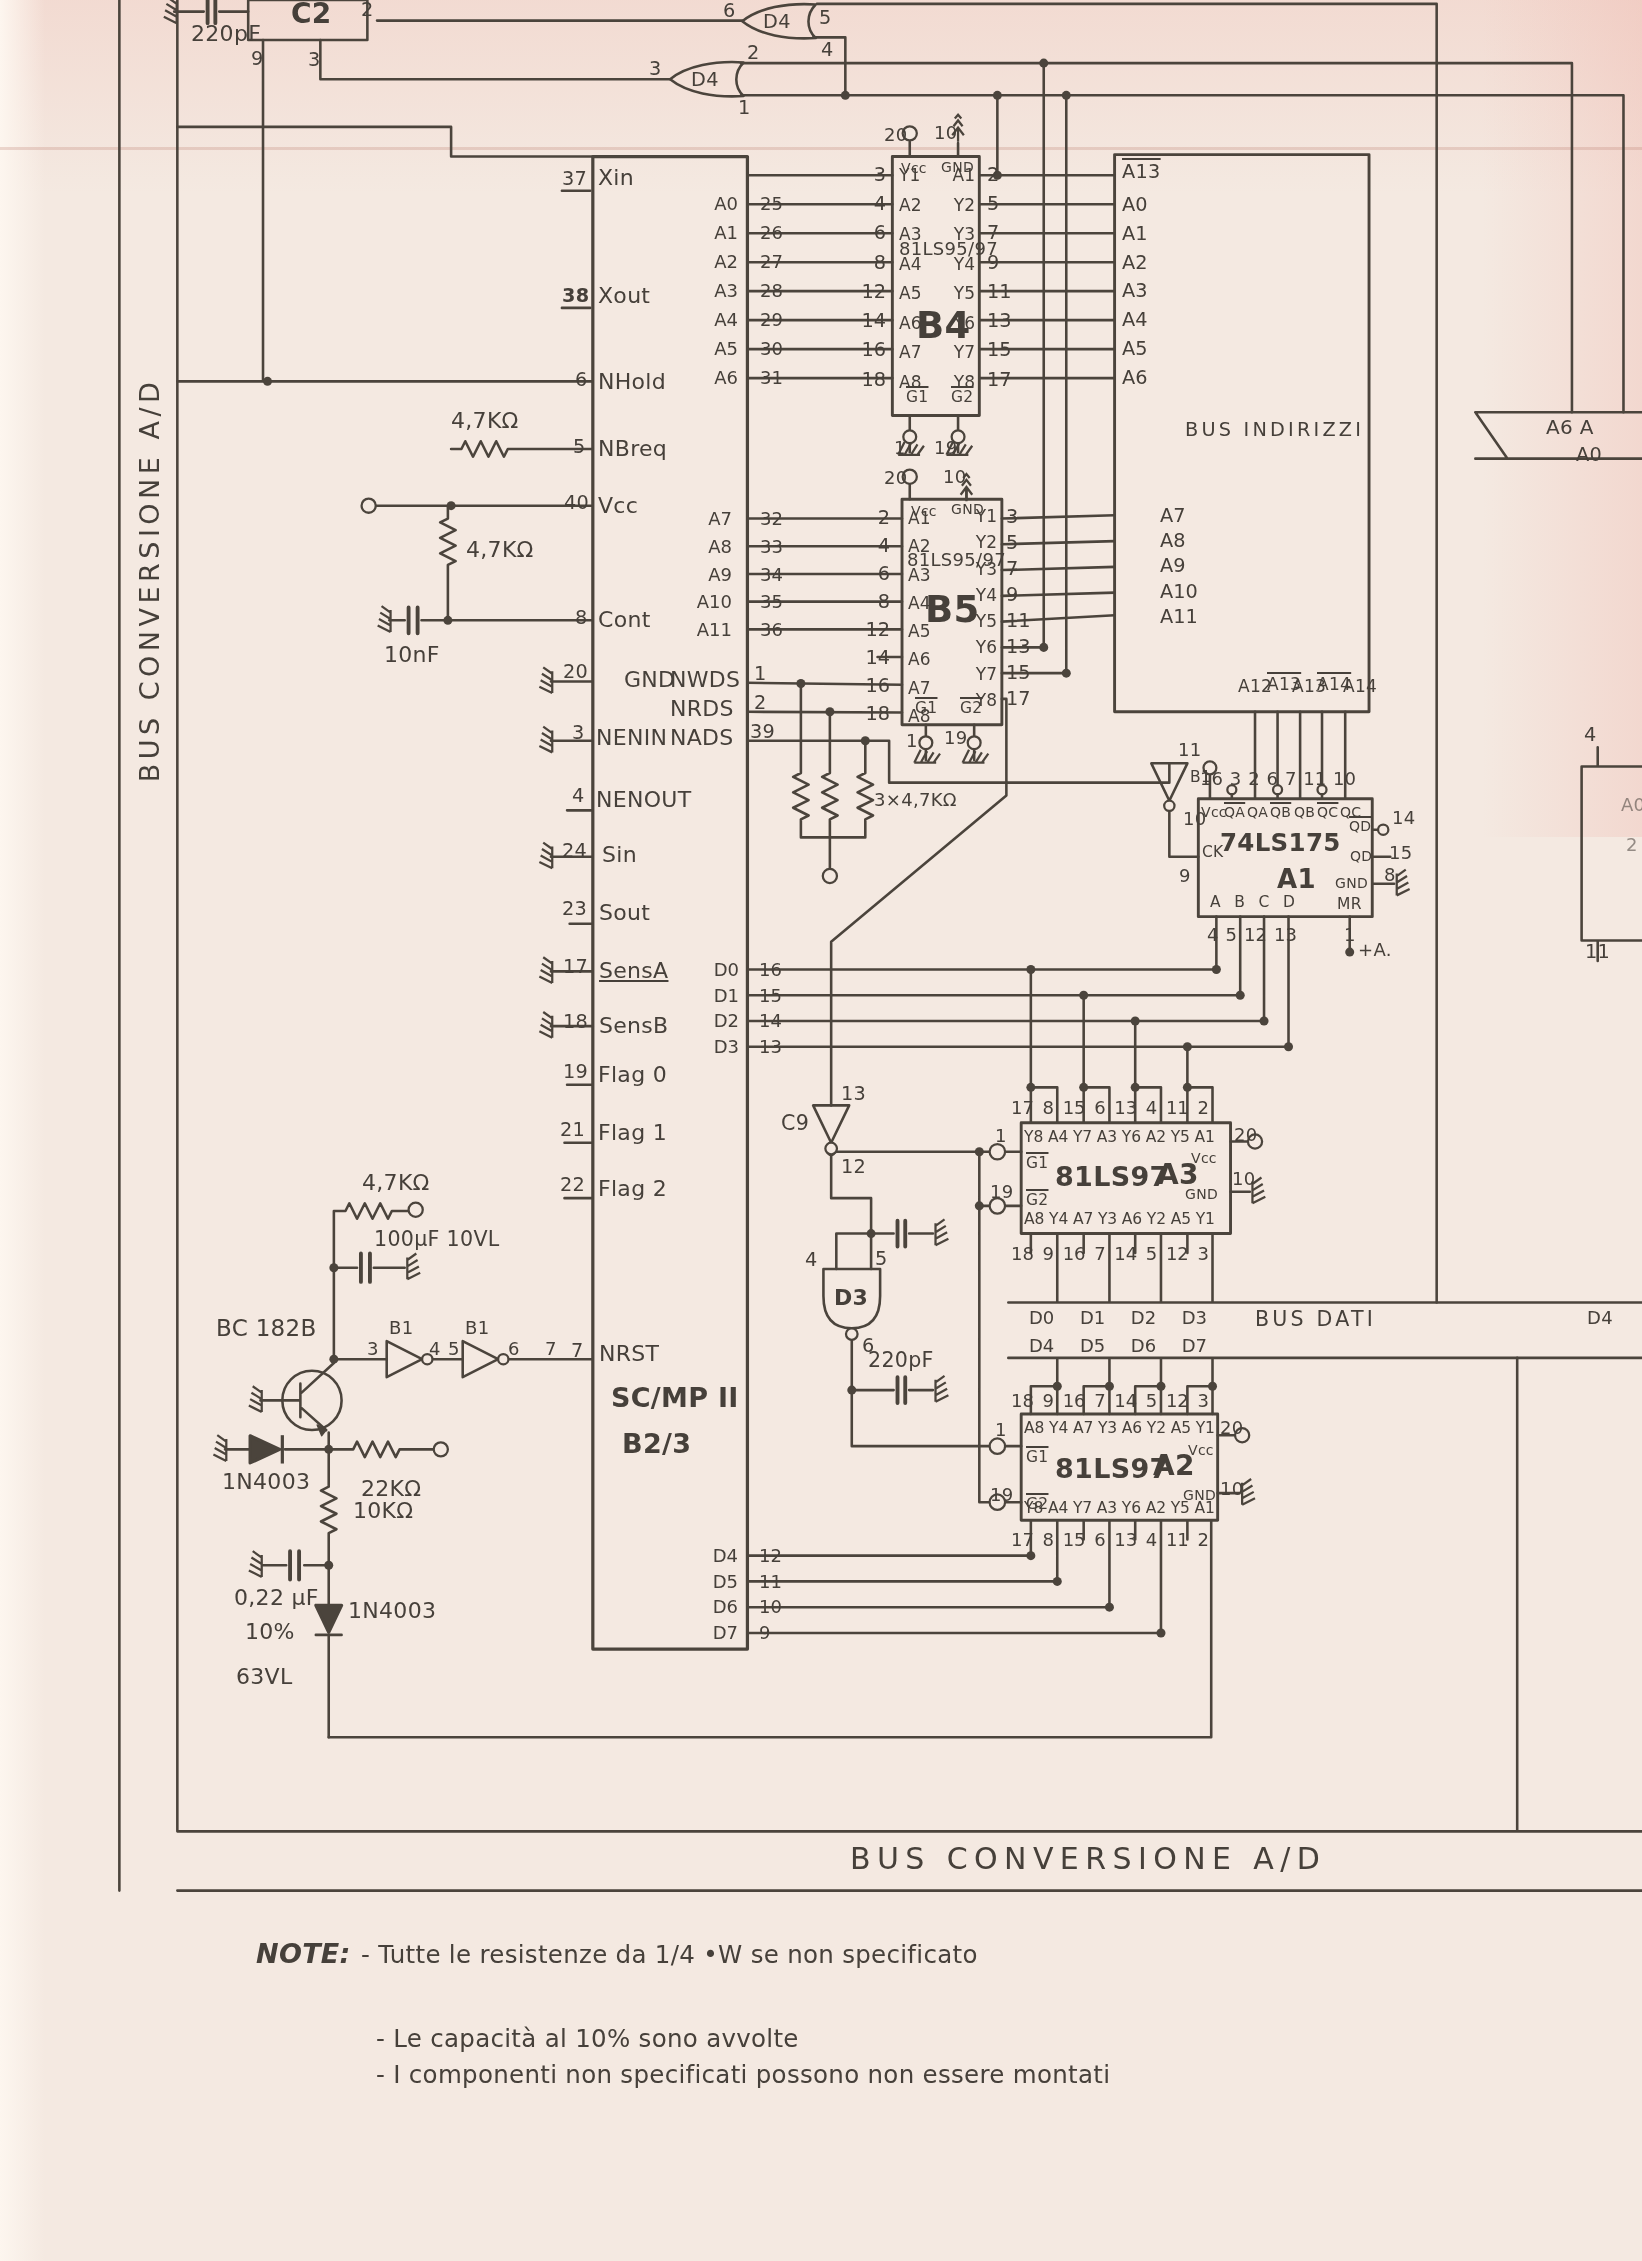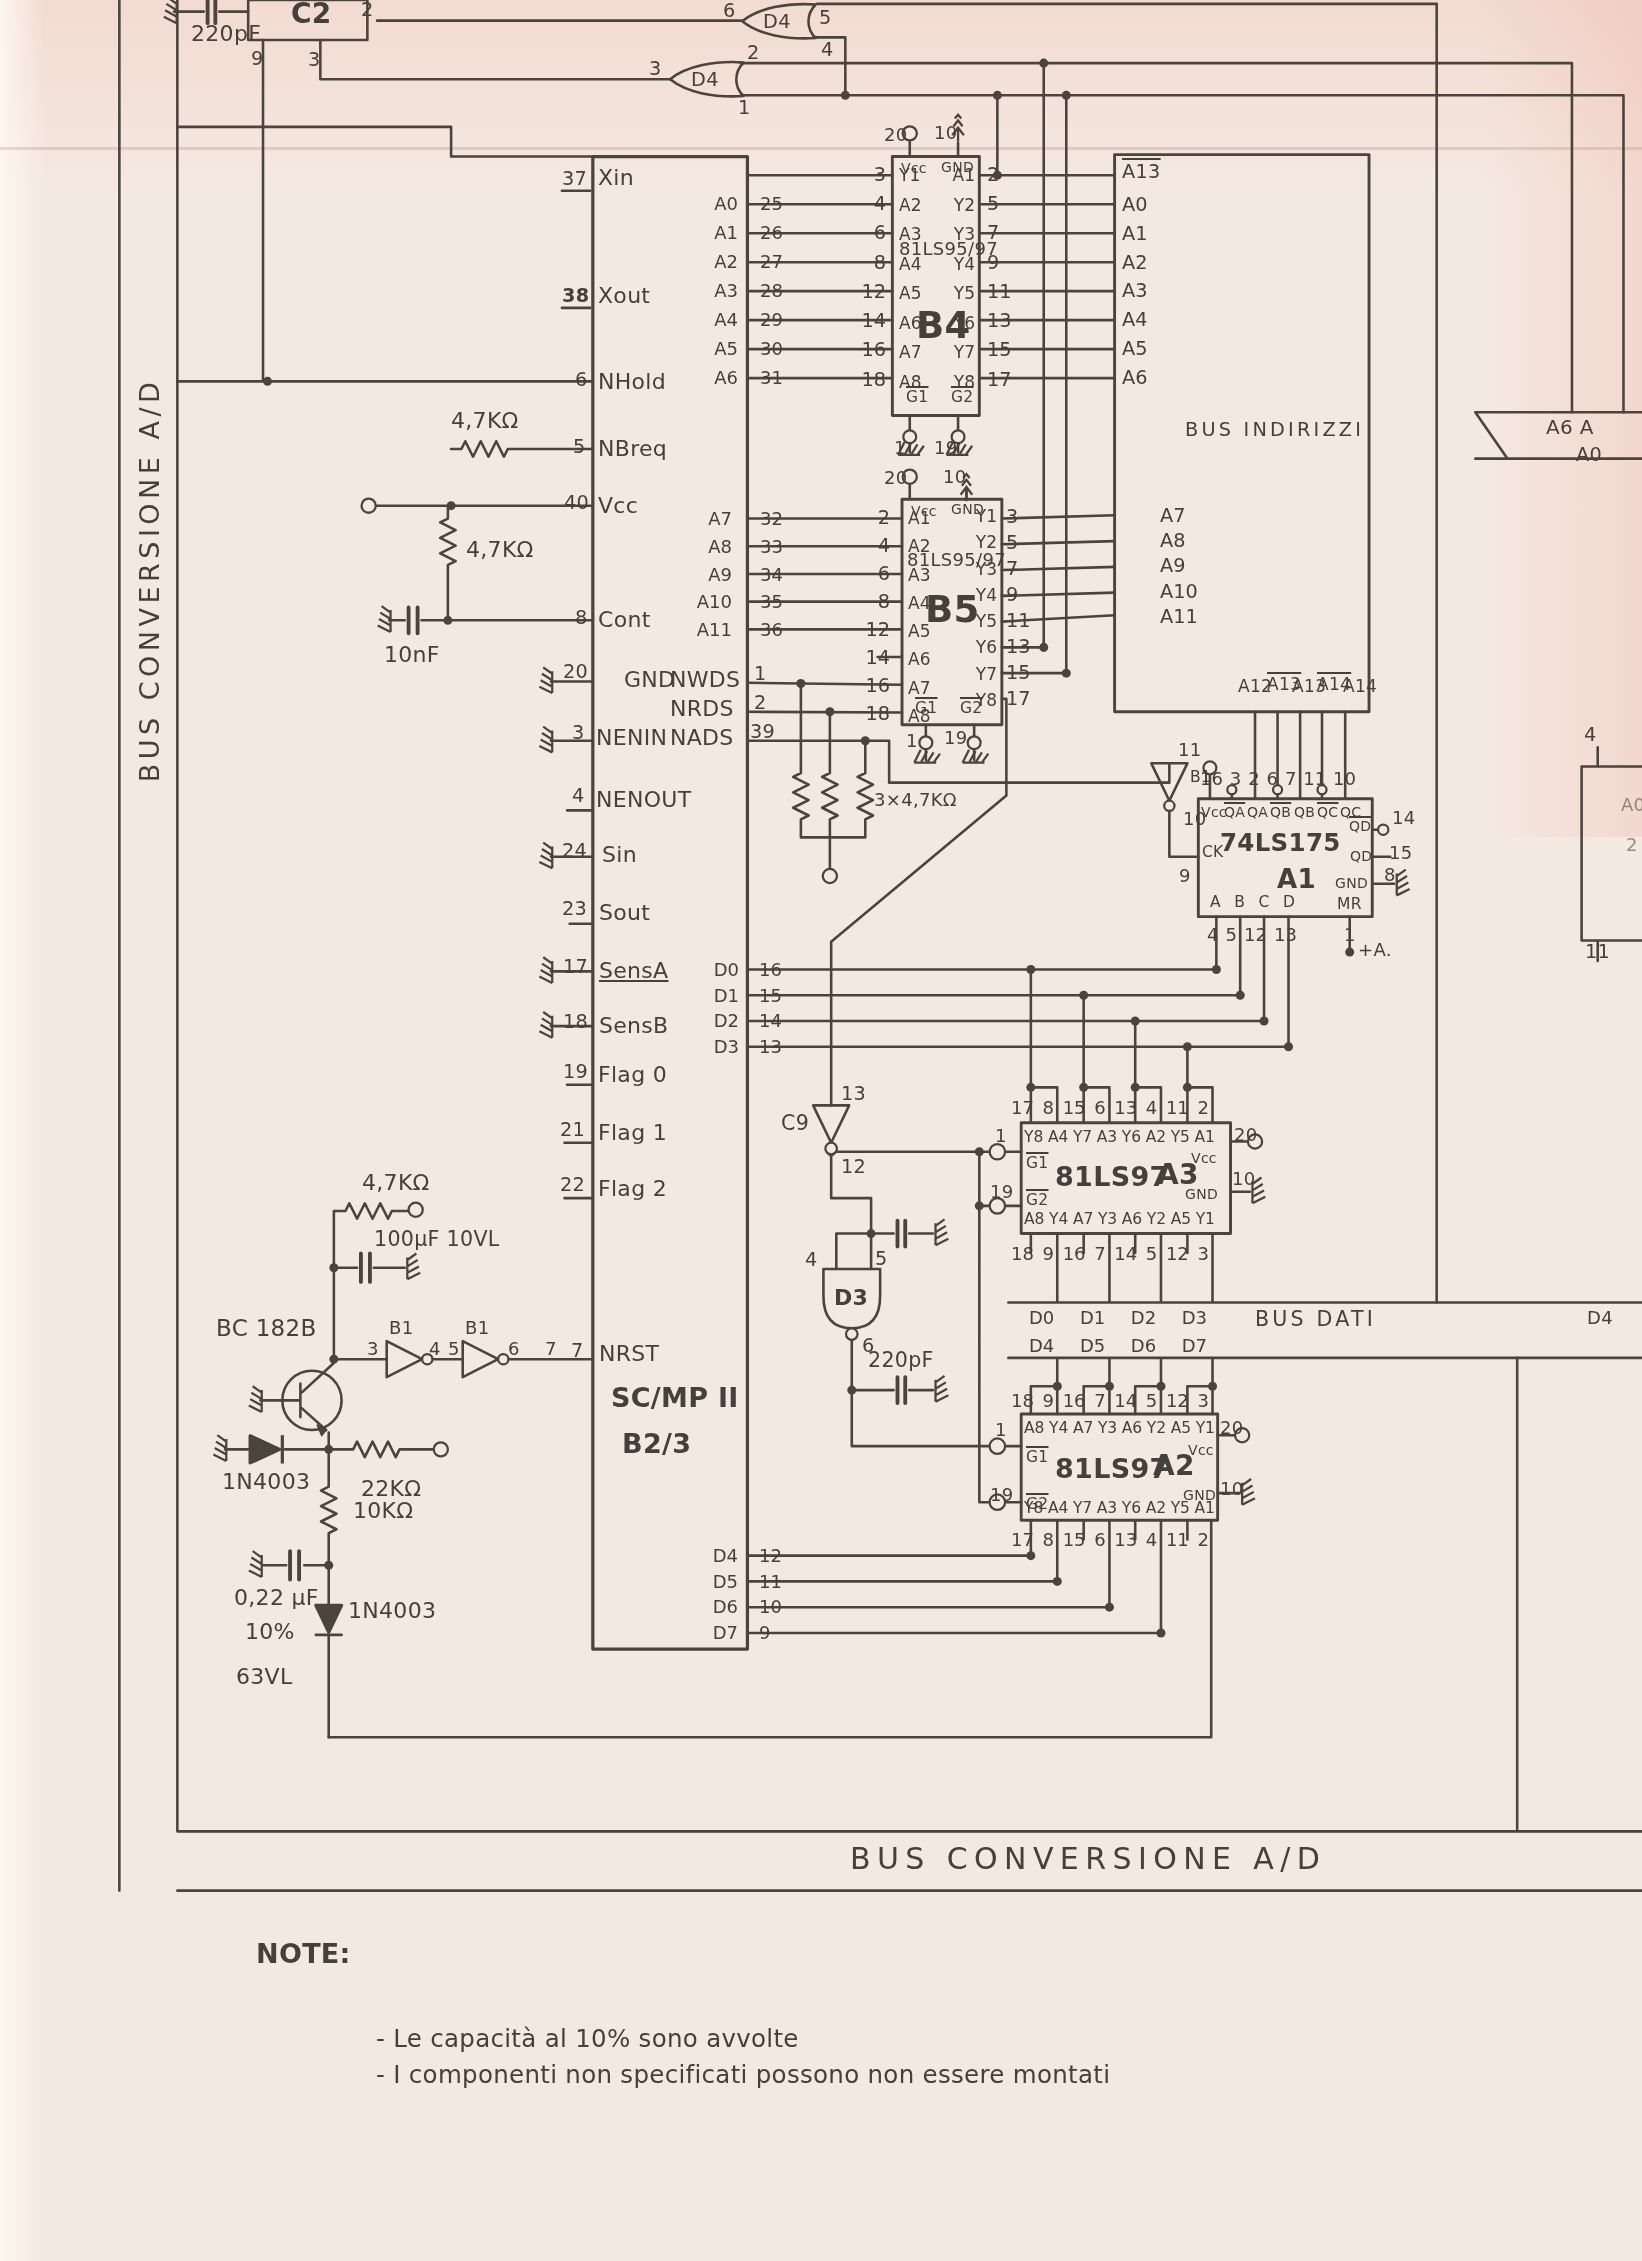--- a/index.html
+++ b/index.html
@@ -678,18 +678,19 @@
   <div class="lb" style="left:236px;top:1666px;font-size:22px;">63VL</div>
   <div class="lb" style="left:348px;top:1600px;font-size:22px;">1N4003</div>
 
   <div class="lb" style="left:1546px;top:417px;font-size:20px;text-align:right;">A6 A</div>
   <div class="lb" style="left:1576px;top:445px;font-size:19.3px;">A0</div>
   <div class="lb" style="left:1584px;top:725px;font-size:19.3px;">4</div>
   <div class="lb" style="left:1585px;top:942px;font-size:19.3px;">11</div>
   <div class="lb faint" style="left:1621px;top:796px;font-size:18px;">A0</div>
   <div class="lb faint" style="left:1626px;top:836px;font-size:18px;">2</div>
 
-  <div class="lb big" style="left:256px;top:1940px;font-size:27px;">NOTE:</div>
+  <div class="lb big" style="left:256px;top:1940px;font-size:27px;font-style:italic;">NOTE:</div>
+  <div class="lb" style="left:361px;top:1943px;font-size:24.5px;">- Tutte le resistenze da 1/4 •W se non specificato</div>
   <div class="lb" style="left:376px;top:2027px;font-size:24.5px;">- Le capacità al 10% sono avvolte</div>
   <div class="lb" style="left:376px;top:2063px;font-size:24.5px;">- I componenti non specificati possono non essere montati</div>
 
 </div>
 
 
 </body></html>

